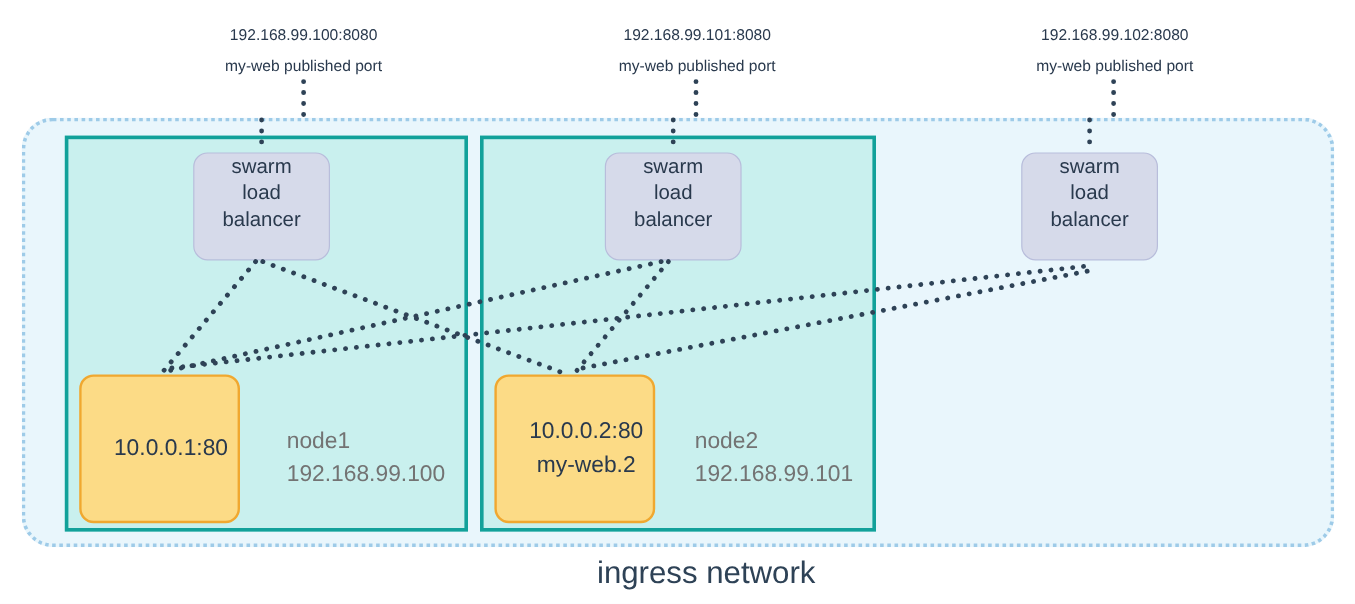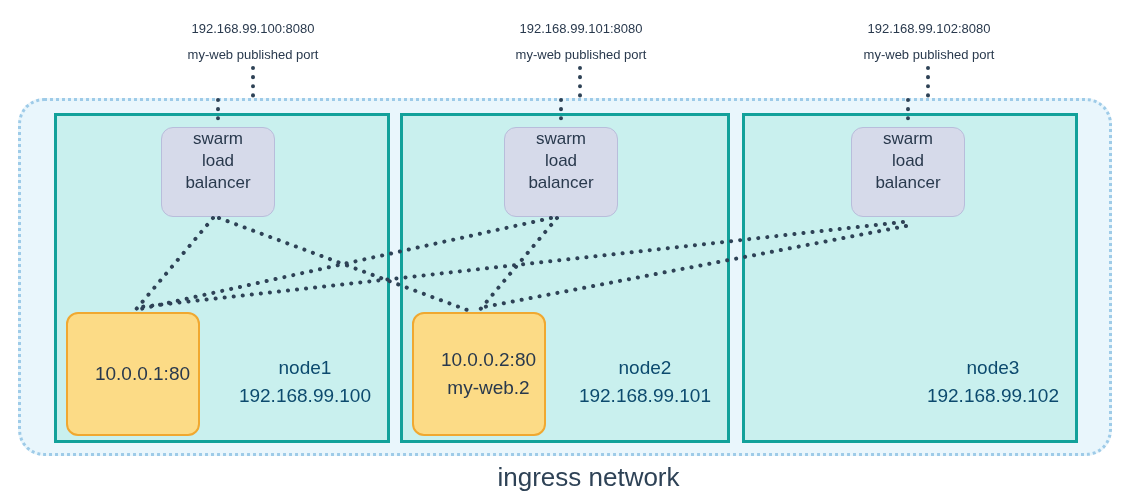--- a/index.html
+++ b/index.html
@@ -65,22 +65,22 @@
     background: #c9f0ee;
   }
   #node-box-1 { left: 54px;  width: 336px; }
   #node-box-2 { left: 400px; width: 330px; }
   #node-box-3 { left: 742px; width: 336px; }
 
   .node-caption {
     position: absolute;
     right: 16px;
     bottom: 30px;
-    text-align: center;
-    color: #0c4a6e;
+    text-align: left;
+    color: #737373;
     font-size: 19px;
     line-height: 28px;
   }
   .node-caption .node-name { display: block; }
   .node-caption .node-ip   { display: block; }
 
   
   .lb-box {
     position: absolute;
     top: 127px;
@@ -178,26 +178,20 @@
     </div>
   </div>
 
   <div class="node-box" id="node-box-2">
     <div class="node-caption">
       <span class="node-name">node2</span>
       <span class="node-ip">192.168.99.101</span>
     </div>
   </div>
 
-  <div class="node-box" id="node-box-3">
-    <div class="node-caption">
-      <span class="node-name">node3</span>
-      <span class="node-ip">192.168.99.102</span>
-    </div>
-  </div>
 
   <div class="lb-box" id="lb-box-1">
     <span>swarm</span>
     <span>load</span>
     <span>balancer</span>
   </div>
 
   <div class="lb-box" id="lb-box-2">
     <span>swarm</span>
     <span>load</span>

